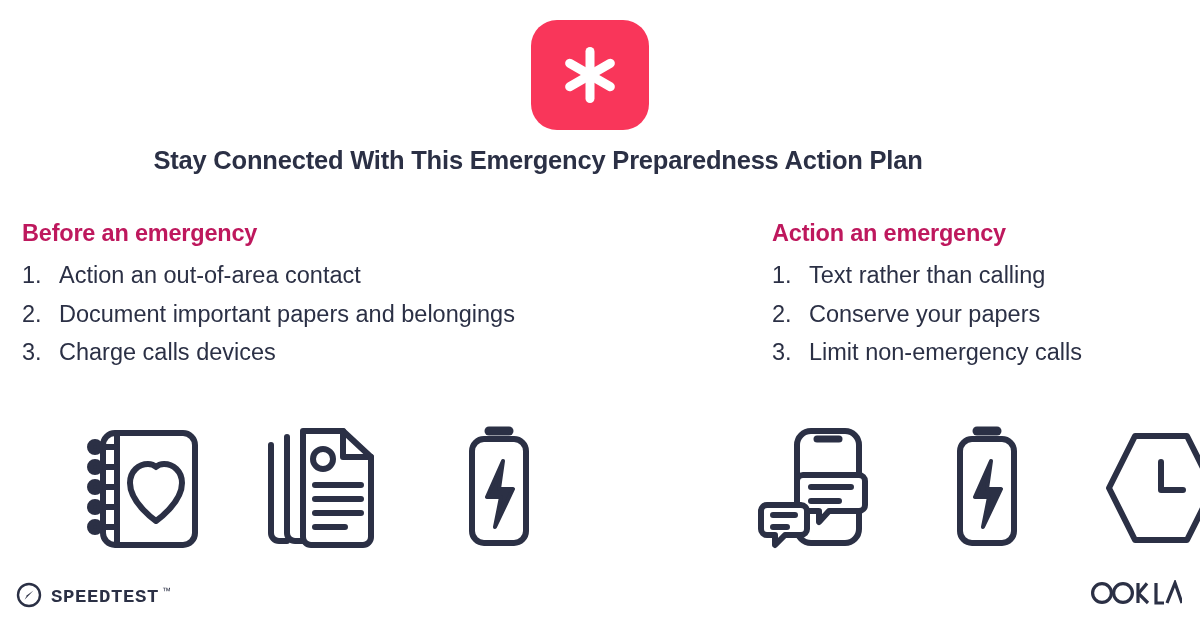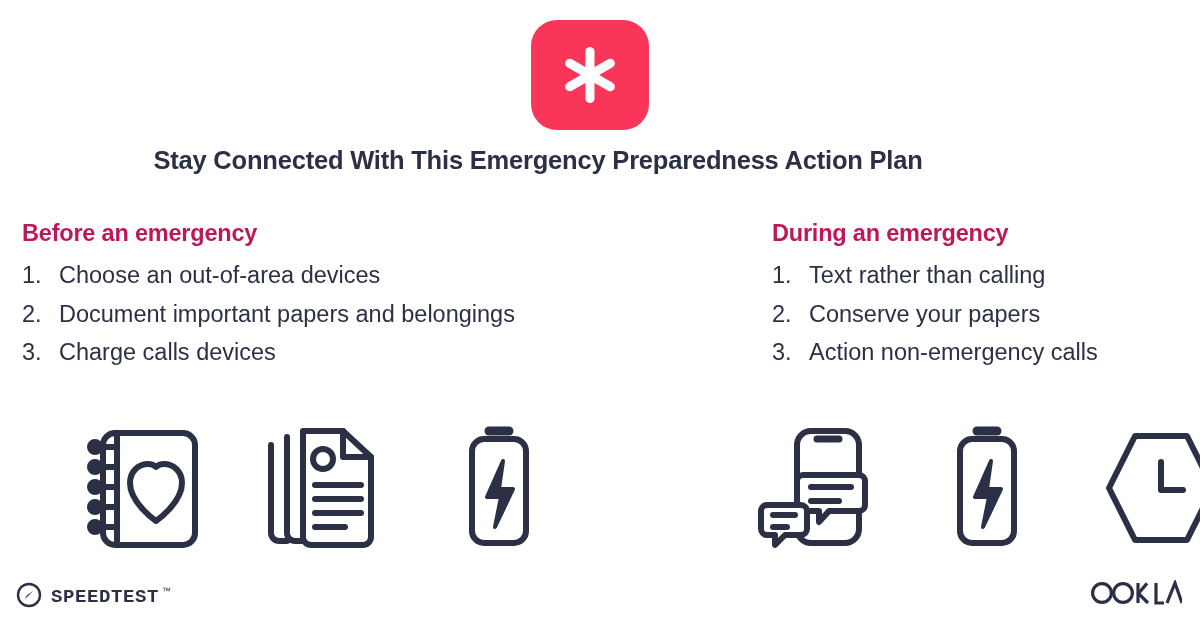--- a/index.html
+++ b/index.html
@@ -147,32 +147,32 @@
         </g>
       </svg>
     </span>
   </div>
 
   <div class="title">Stay Connected With This Emergency Preparedness Action Plan</div>
 
   <div class="col col-left">
     <h2>Before an emergency</h2>
     <ol class="steps">
-      <li>Choose an out-of-area devices</li>
+      <li>Action an out-of-area contact</li>
       <li>Document important papers and belongings</li>
       <li>Charge calls devices</li>
     </ol>
   </div>
 
   <div class="col col-right">
-    <h2>During an emergency</h2>
+    <h2>Action an emergency</h2>
     <ol class="steps">
       <li>Text rather than calling</li>
       <li>Conserve your papers</li>
-      <li>Action non-emergency calls</li>
+      <li>Limit non-emergency calls</li>
     </ol>
   </div>
 
   <div class="icons icons-left">
 
     <div class="icon-cell">
       <span>
         <svg width="120" height="130" viewBox="0 0 120 130" fill="none" stroke="#2b3045" stroke-width="6" stroke-linecap="round" stroke-linejoin="round">
           <rect x="20" y="10" width="92" height="112" rx="12"></rect>
           <path d="M34 10 L34 122"></path>

